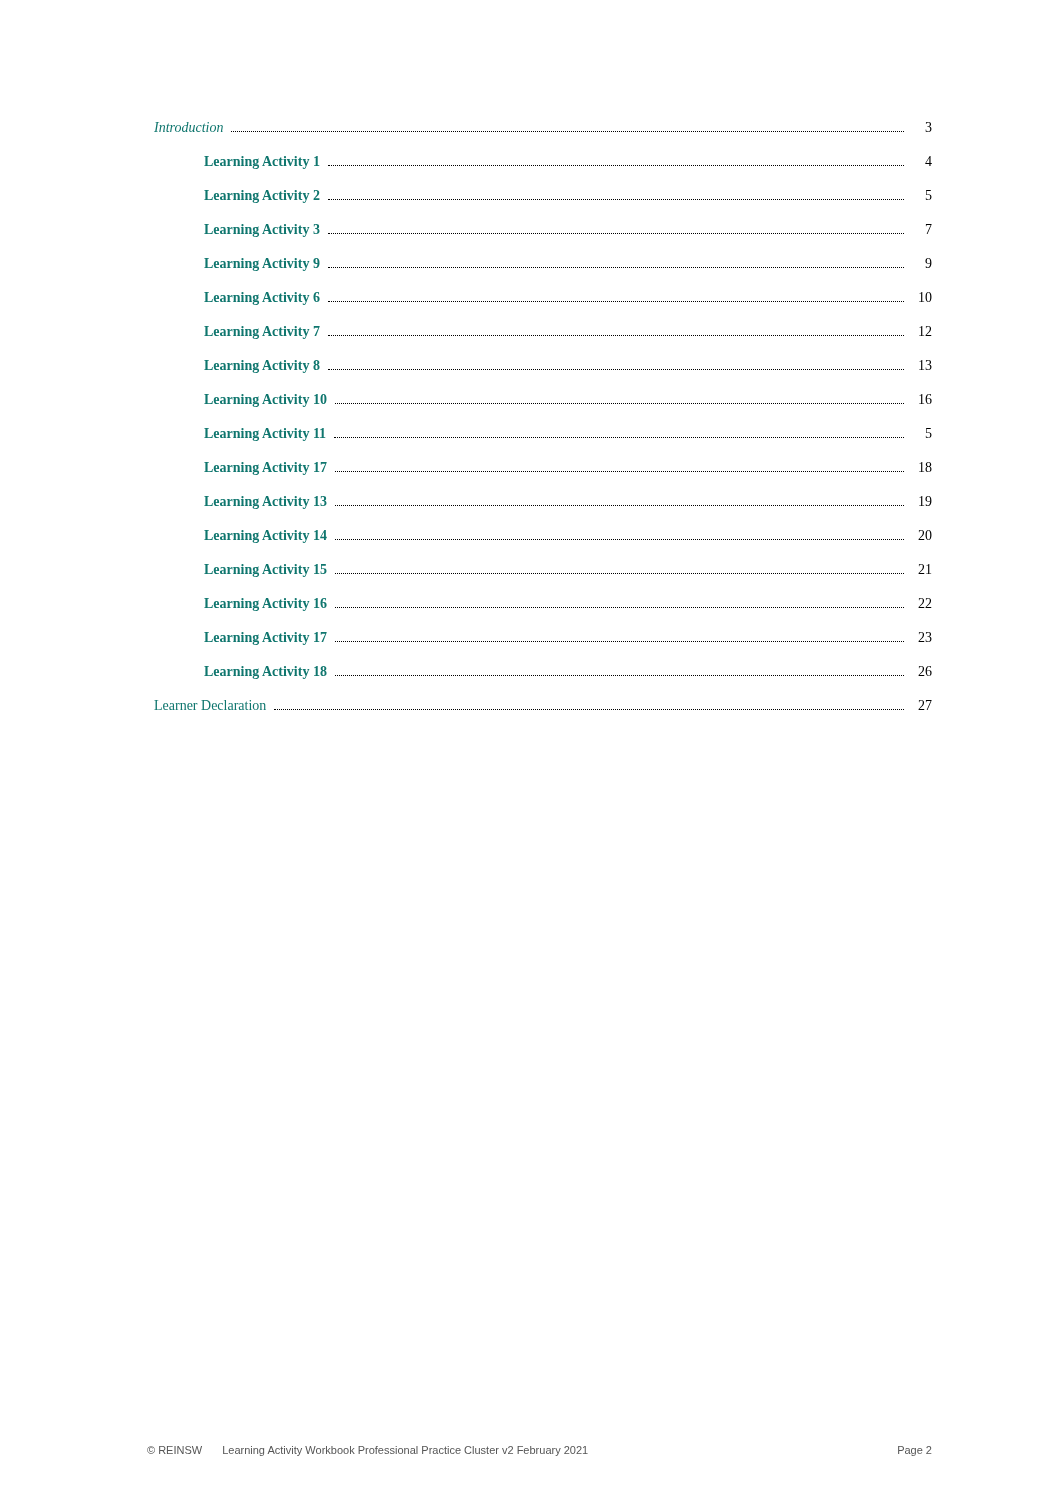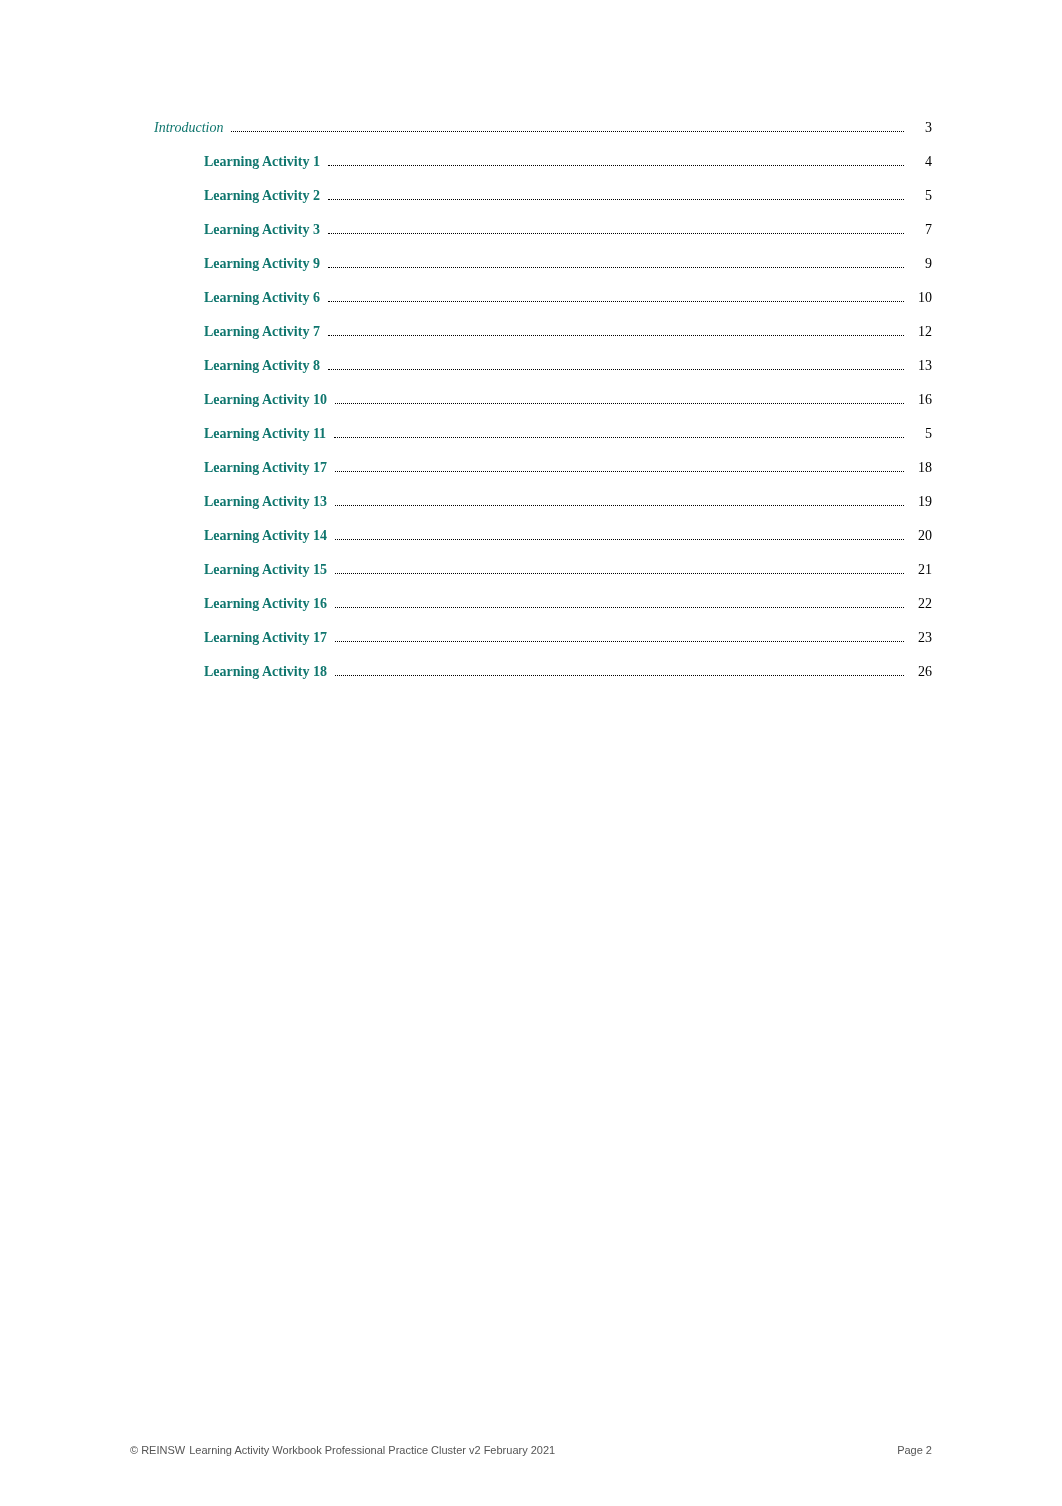--- a/index.html
+++ b/index.html
@@ -78,21 +78,22 @@
       justify-content: space-between;
       align-items: center;
       padding: 0 130px;
       font-size: 11px;
       color: #555;
       font-family: Arial, Helvetica, sans-serif;
     }
 
     .footer-left {
       display: flex;
-      gap: 4px;
+      gap: 20px;
+      margin-left: 17px;
     }
   </style>
 </head>
 <body>
 
 <div class="page">
   <div class="toc-container" id="toc-container">
   <div class="toc-row">
         <span class="toc-label introduction">Introduction</span>
         <span class="toc-dots"></span>
@@ -171,20 +172,25 @@
       <div class="toc-row">
         <span class="toc-label indented">Learning Activity 17</span>
         <span class="toc-dots"></span>
         <span class="toc-page">23</span>
       </div>
       <div class="toc-row">
         <span class="toc-label indented">Learning Activity 18</span>
         <span class="toc-dots"></span>
         <span class="toc-page">26</span>
       </div>
+      <div class="toc-row">
+        <span class="toc-label learner-declaration">Learner Declaration</span>
+        <span class="toc-dots"></span>
+        <span class="toc-page">27</span>
+      </div>
     </div>
 
   <div class="footer">
     <div class="footer-left">
       <span>© REINSW</span>
       <span>Learning Activity Workbook Professional Practice Cluster v2 February 2021</span>
     </div>
     <span>Page 2</span>
   </div>
 </div>

